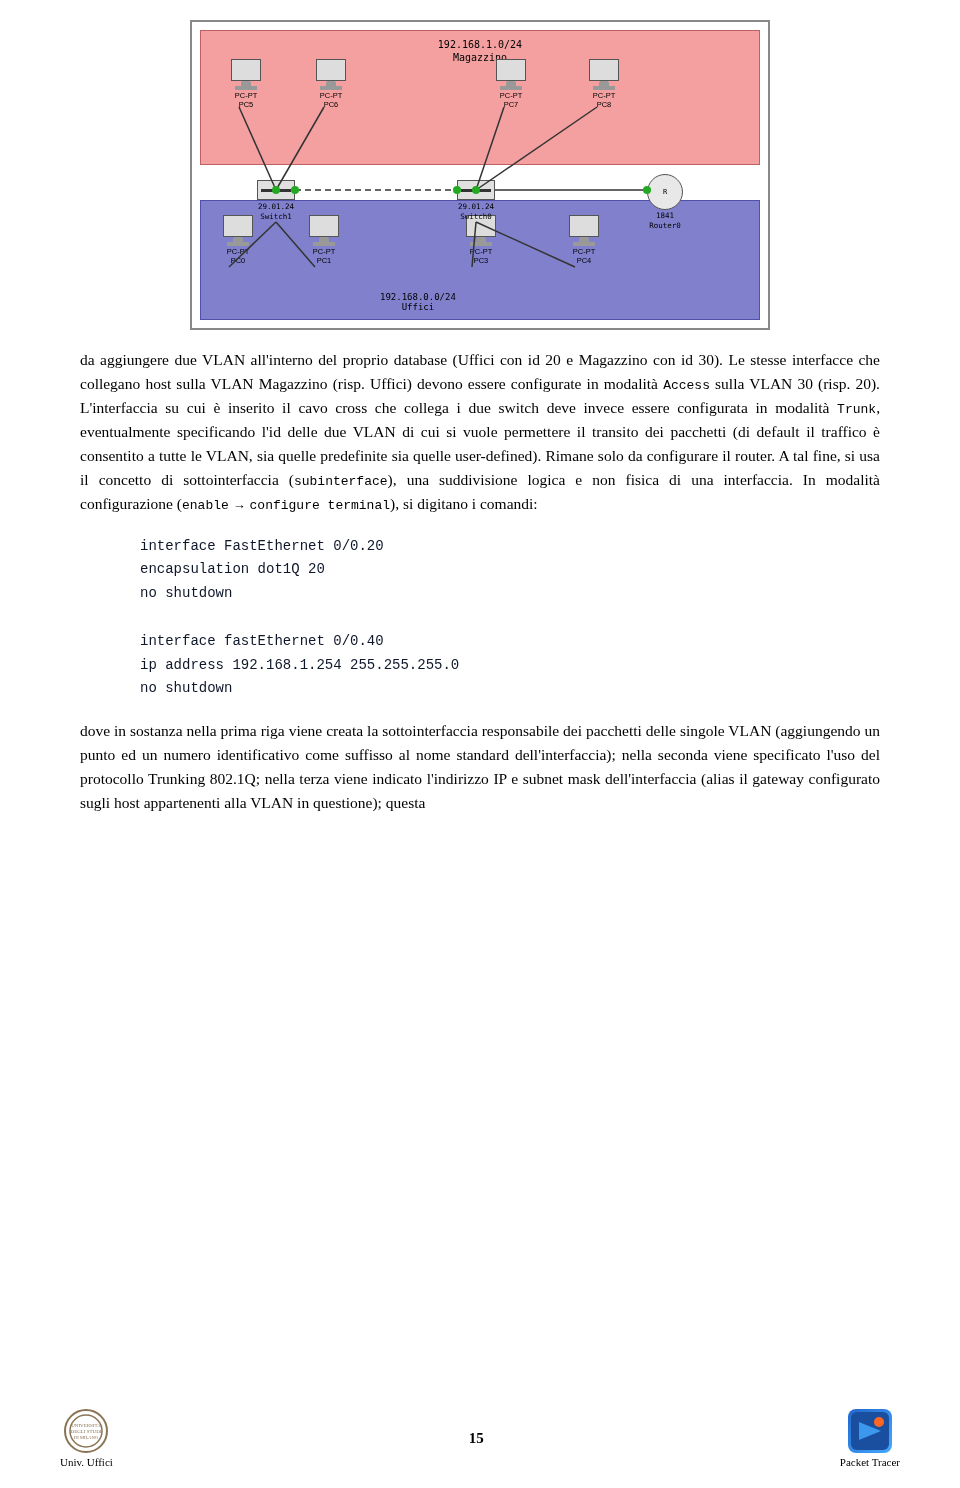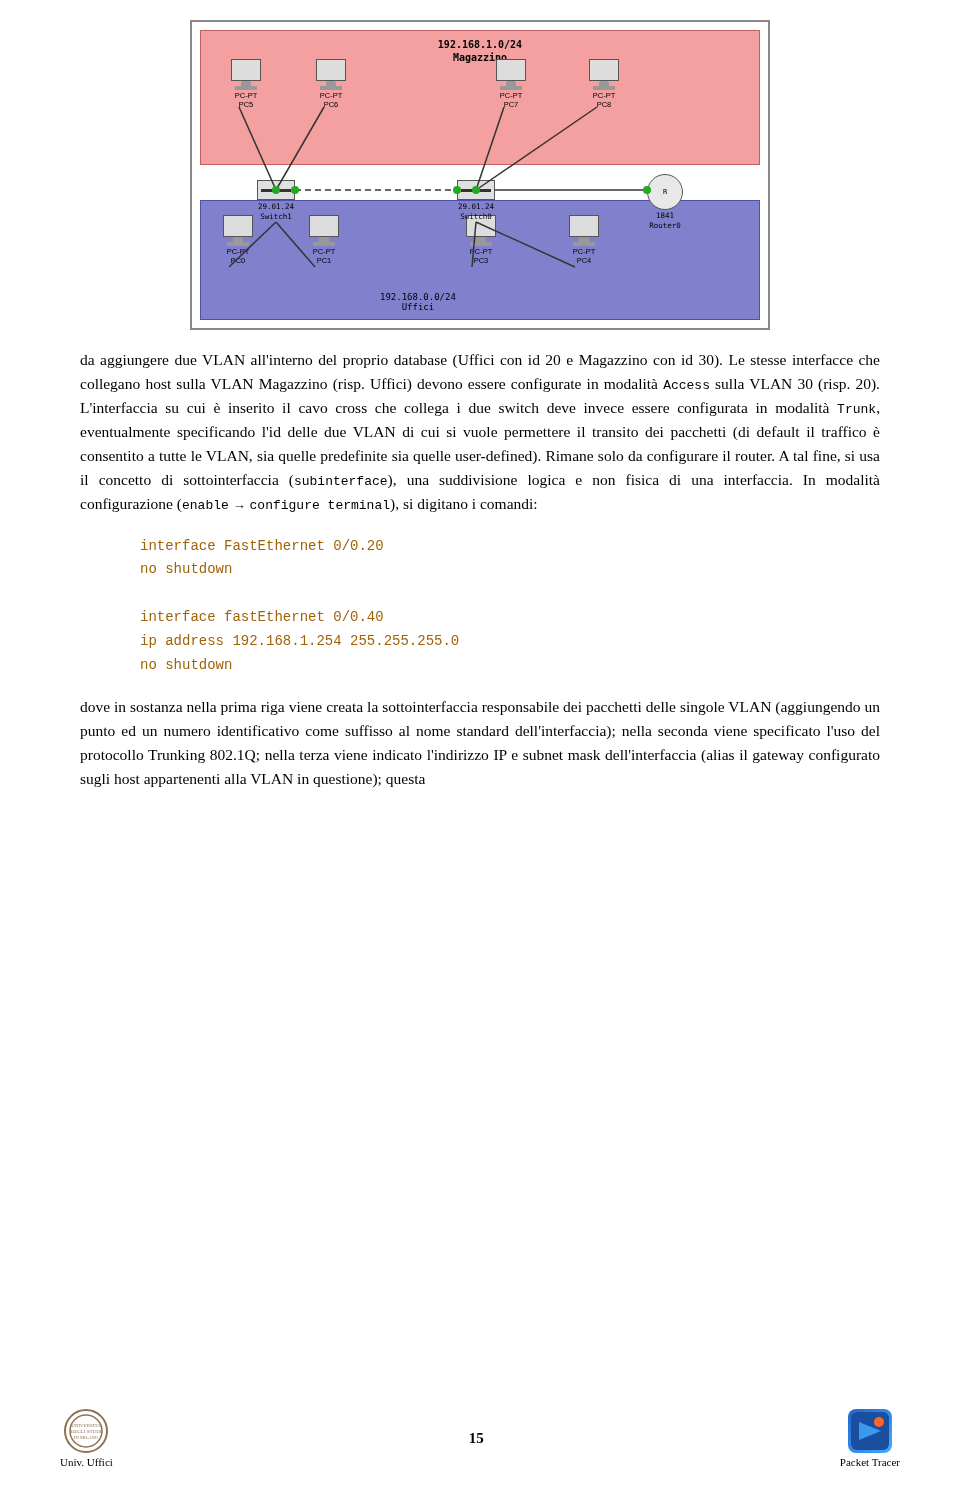--- a/index.html
+++ b/index.html
@@ -140,21 +140,21 @@
       font-family: 'Courier New', Courier, monospace;
       font-size: 13px;
     }
 
     
     .code-block {
       font-family: 'Courier New', Courier, monospace;
       font-size: 14px;
       margin: 18px 0 18px 60px;
       line-height: 1.7;
-      color: #a16207;
+      color: #0f172a;
     }
 
     
     .page-footer {
       position: absolute;
       bottom: 20px;
       left: 0;
       right: 0;
       display: flex;
       align-items: center;
@@ -214,21 +214,21 @@
   </style>
 </head>
 <body>
 
 <div class="page-content">
 
   <div class="network-diagram-container">
     <div class="network-diagram">
 
       <div class="vlan-magazzino">
-        <div class="vlan-label-top" style="top:6px; left:50%; transform:translateX(-50%); position:absolute; text-align:center; font-size:10px; font-family:monospace; background:#f4a0a0; padding:1px 4px;font-weight:bold;">
+        <div class="vlan-label-top" style="top:6px; left:50%; transform:translateX(-50%); position:absolute; text-align:center; font-size:10px; font-family:monospace; background:#f4a0a0; padding:1px 4px;">
           192.168.1.0/24<br>Magazzino
         </div>
 
         <div class="pc-icon" style="top:28px; left:30px;">
           <div class="pc-monitor" style="background:#ddd; width:30px; height:22px; border:1.5px solid #555; position:relative;">
             <div style="position:absolute; bottom:-5px; left:50%; transform:translateX(-50%); width:8px; height:4px; background:#999;"></div>
           </div>
           <div class="pc-base" style="width:22px; height:4px; background:#999; margin-top:5px;"></div>
           <div class="pc-label" style="font-size:7.5px; text-align:center; margin-top:1px; font-family:Arial,sans-serif;">PC-PT<br>PC5</div>
         </div>
@@ -346,20 +346,21 @@
     </div>
   </div>
 
 
   <p class="body-text">
     da aggiungere due VLAN all'interno del proprio database (Uffici con id 20 e Magazzino con id 30). Le stesse interfacce che collegano host sulla VLAN Magazzino (risp. Uffici) devono essere configurate in modalità <code>Access</code> sulla VLAN 30 (risp. 20). L'interfaccia su cui è inserito il cavo cross che collega i due switch deve invece essere configurata in modalità <code>Trunk</code>, eventualmente specificando l'id delle due VLAN di cui si vuole permettere il transito dei pacchetti (di default il traffico è consentito a tutte le VLAN, sia quelle predefinite sia quelle user-defined). Rimane solo da configurare il router. A tal fine, si usa il concetto di sottointerfaccia (<code>subinterface</code>), una suddivisione logica e non fisica di una interfaccia. In modalità configurazione (<code>enable</code> <span class="arrow">→</span> <code>configure terminal</code>), si digitano i comandi:
   </p>
 
   <div class="code-block">
     <div>interface FastEthernet 0/0.20</div>
+    <div>encapsulation dot1Q 20</div>
     <div>no shutdown</div>
     <br>
     <div>interface fastEthernet 0/0.40</div>
     <div>ip address 192.168.1.254 255.255.255.0</div>
     <div>no shutdown</div>
   </div>
 
   <p class="body-text">
     dove in sostanza nella prima riga viene creata la sottointerfaccia responsabile dei pacchetti delle singole VLAN (aggiungendo un punto ed un numero identificativo come suffisso al nome standard dell'interfaccia); nella seconda viene specificato l'uso del protocollo Trunking 802.1Q; nella terza viene indicato l'indirizzo IP e subnet mask dell'interfaccia (alias il gateway configurato sugli host appartenenti alla VLAN in questione); questa
   </p>

